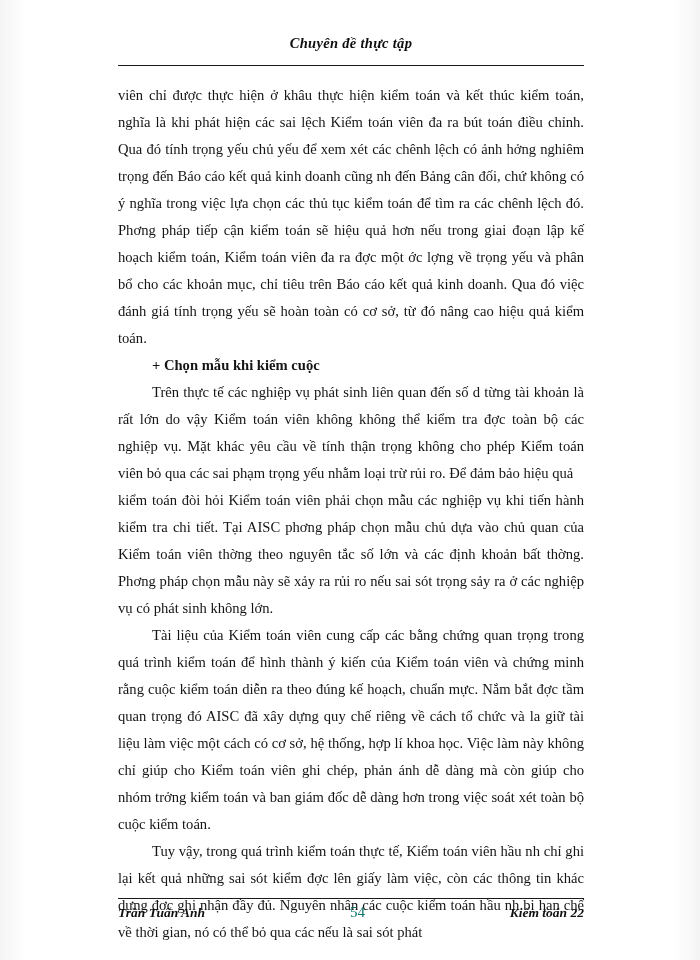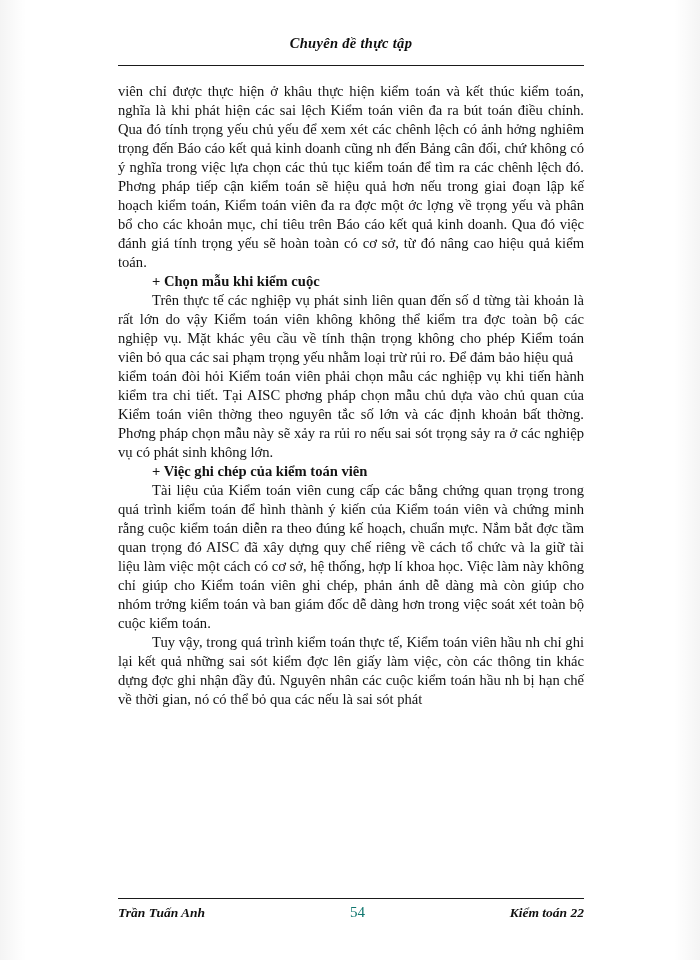--- a/index.html
+++ b/index.html
@@ -43,21 +43,21 @@
     position: absolute;
     left: 0;
     right: 0;
     bottom: 0px;
     border-bottom: 1.6px solid #1a1a1a;
   }
   
   .body-text {
     margin-top: 16px;
     font-size: 14.6px;
-    line-height: 19px;
+    line-height: 27px;
     text-align: justify;
     text-justify: inter-word;
   }
   .body-text p {
     margin: 0;
     text-align: justify;
   }
   .p-indent {
     text-indent: 34px;
   }
@@ -126,21 +126,20 @@
     <div class="header">
       <div class="header-title">Chuyên đề thực tập</div>
       <div class="header-rule"></div>
     </div>
 
     <div class="body-text">
       <p class="p-indent no-indent">viên chỉ được  thực hiện ở khâu thực hiện kiểm toán và kết thúc kiểm toán, nghĩa là khi phát hiện các sai lệch Kiểm toán viên đa  ra bút toán điều chỉnh. Qua đó tính trọng yếu chủ yếu để xem xét các chênh lệch có ảnh hởng  nghiêm trọng đến Báo cáo kết quả kinh doanh cũng nh  đến Bảng cân đối, chứ không có ý nghĩa trong việc lựa chọn các thủ tục kiểm toán để tìm ra các chênh lệch đó. Phơng  pháp tiếp cận kiểm toán sẽ hiệu quả hơn nếu trong giai đoạn lập kế hoạch kiểm toán, Kiểm toán viên đa  ra đợc một ớc  lợng  về trọng yếu và phân bổ cho các khoản mục, chỉ tiêu trên Báo cáo kết quả kinh doanh. Qua đó việc đánh giá tính trọng yếu sẽ hoàn toàn có cơ sở, từ đó nâng cao hiệu quả kiểm toán.</p>
       <p class="sub-head">+ Chọn mẫu khi kiểm cuộc</p>
       <p class="p-indent">Trên thực tế các nghiệp vụ phát sinh liên quan đến số d  từng tài khoản là rất lớn do vậy Kiểm toán viên không không thể kiểm tra đợc  toàn bộ các nghiệp vụ. Mặt khác yêu cầu về tính thận trọng không cho phép Kiểm toán viên bỏ qua các sai phạm trọng yếu nhằm loại trừ rủi ro. Để đảm bảo hiệu quả</p>
       <p class="no-indent">kiểm toán đòi hỏi Kiểm toán viên phải chọn mẫu các nghiệp vụ khi tiến hành kiểm tra chi tiết. Tại AISC phơng  pháp chọn mẫu chủ dựa vào chủ quan của Kiểm toán viên thờng  theo nguyên tắc số lớn và các định khoản bất thờng.  Phơng  pháp chọn mẫu này sẽ xảy ra rủi ro nếu sai sót trọng sảy ra ở các nghiệp vụ có phát sinh không lớn.</p>
-      <p class="sub-head">+ Việc ghi chép của kiểm toán viên</p>
       <p class="p-indent">Tài liệu của Kiểm toán viên cung cấp các bằng chứng quan trọng trong quá trình kiểm toán để hình thành ý kiến của Kiểm toán viên và chứng minh rằng cuộc kiểm toán diễn ra theo đúng kế hoạch, chuẩn mực. Nắm bắt đợc  tầm quan trọng đó AISC đã xây dựng quy chế riêng về cách tổ chức và la  giữ tài liệu làm việc một cách có cơ sở, hệ thống, hợp lí khoa học. Việc làm này không chỉ giúp cho Kiểm toán viên ghi chép, phản ánh dễ dàng mà còn giúp cho nhóm trởng  kiểm toán và ban giám đốc dễ dàng hơn trong việc soát xét toàn bộ cuộc kiểm toán.</p>
       <p class="p-indent">Tuy vậy, trong quá trình kiểm toán thực tế, Kiểm toán viên hầu nh  chỉ ghi lại kết quả những sai sót kiểm đợc  lên giấy làm việc, còn các thông tin khác dựng đợc  ghi nhận đầy đủ. Nguyên nhân các cuộc kiểm toán hầu nh  bị hạn chế về thời gian, nó có thể bỏ qua các nếu là sai sót phát</p>
     </div>
 
   </div>
 
   <div class="footer">
     <div class="footer-rule"></div>
     <div class="footer-row">
       <div class="footer-left">Trần Tuấn Anh</div>

